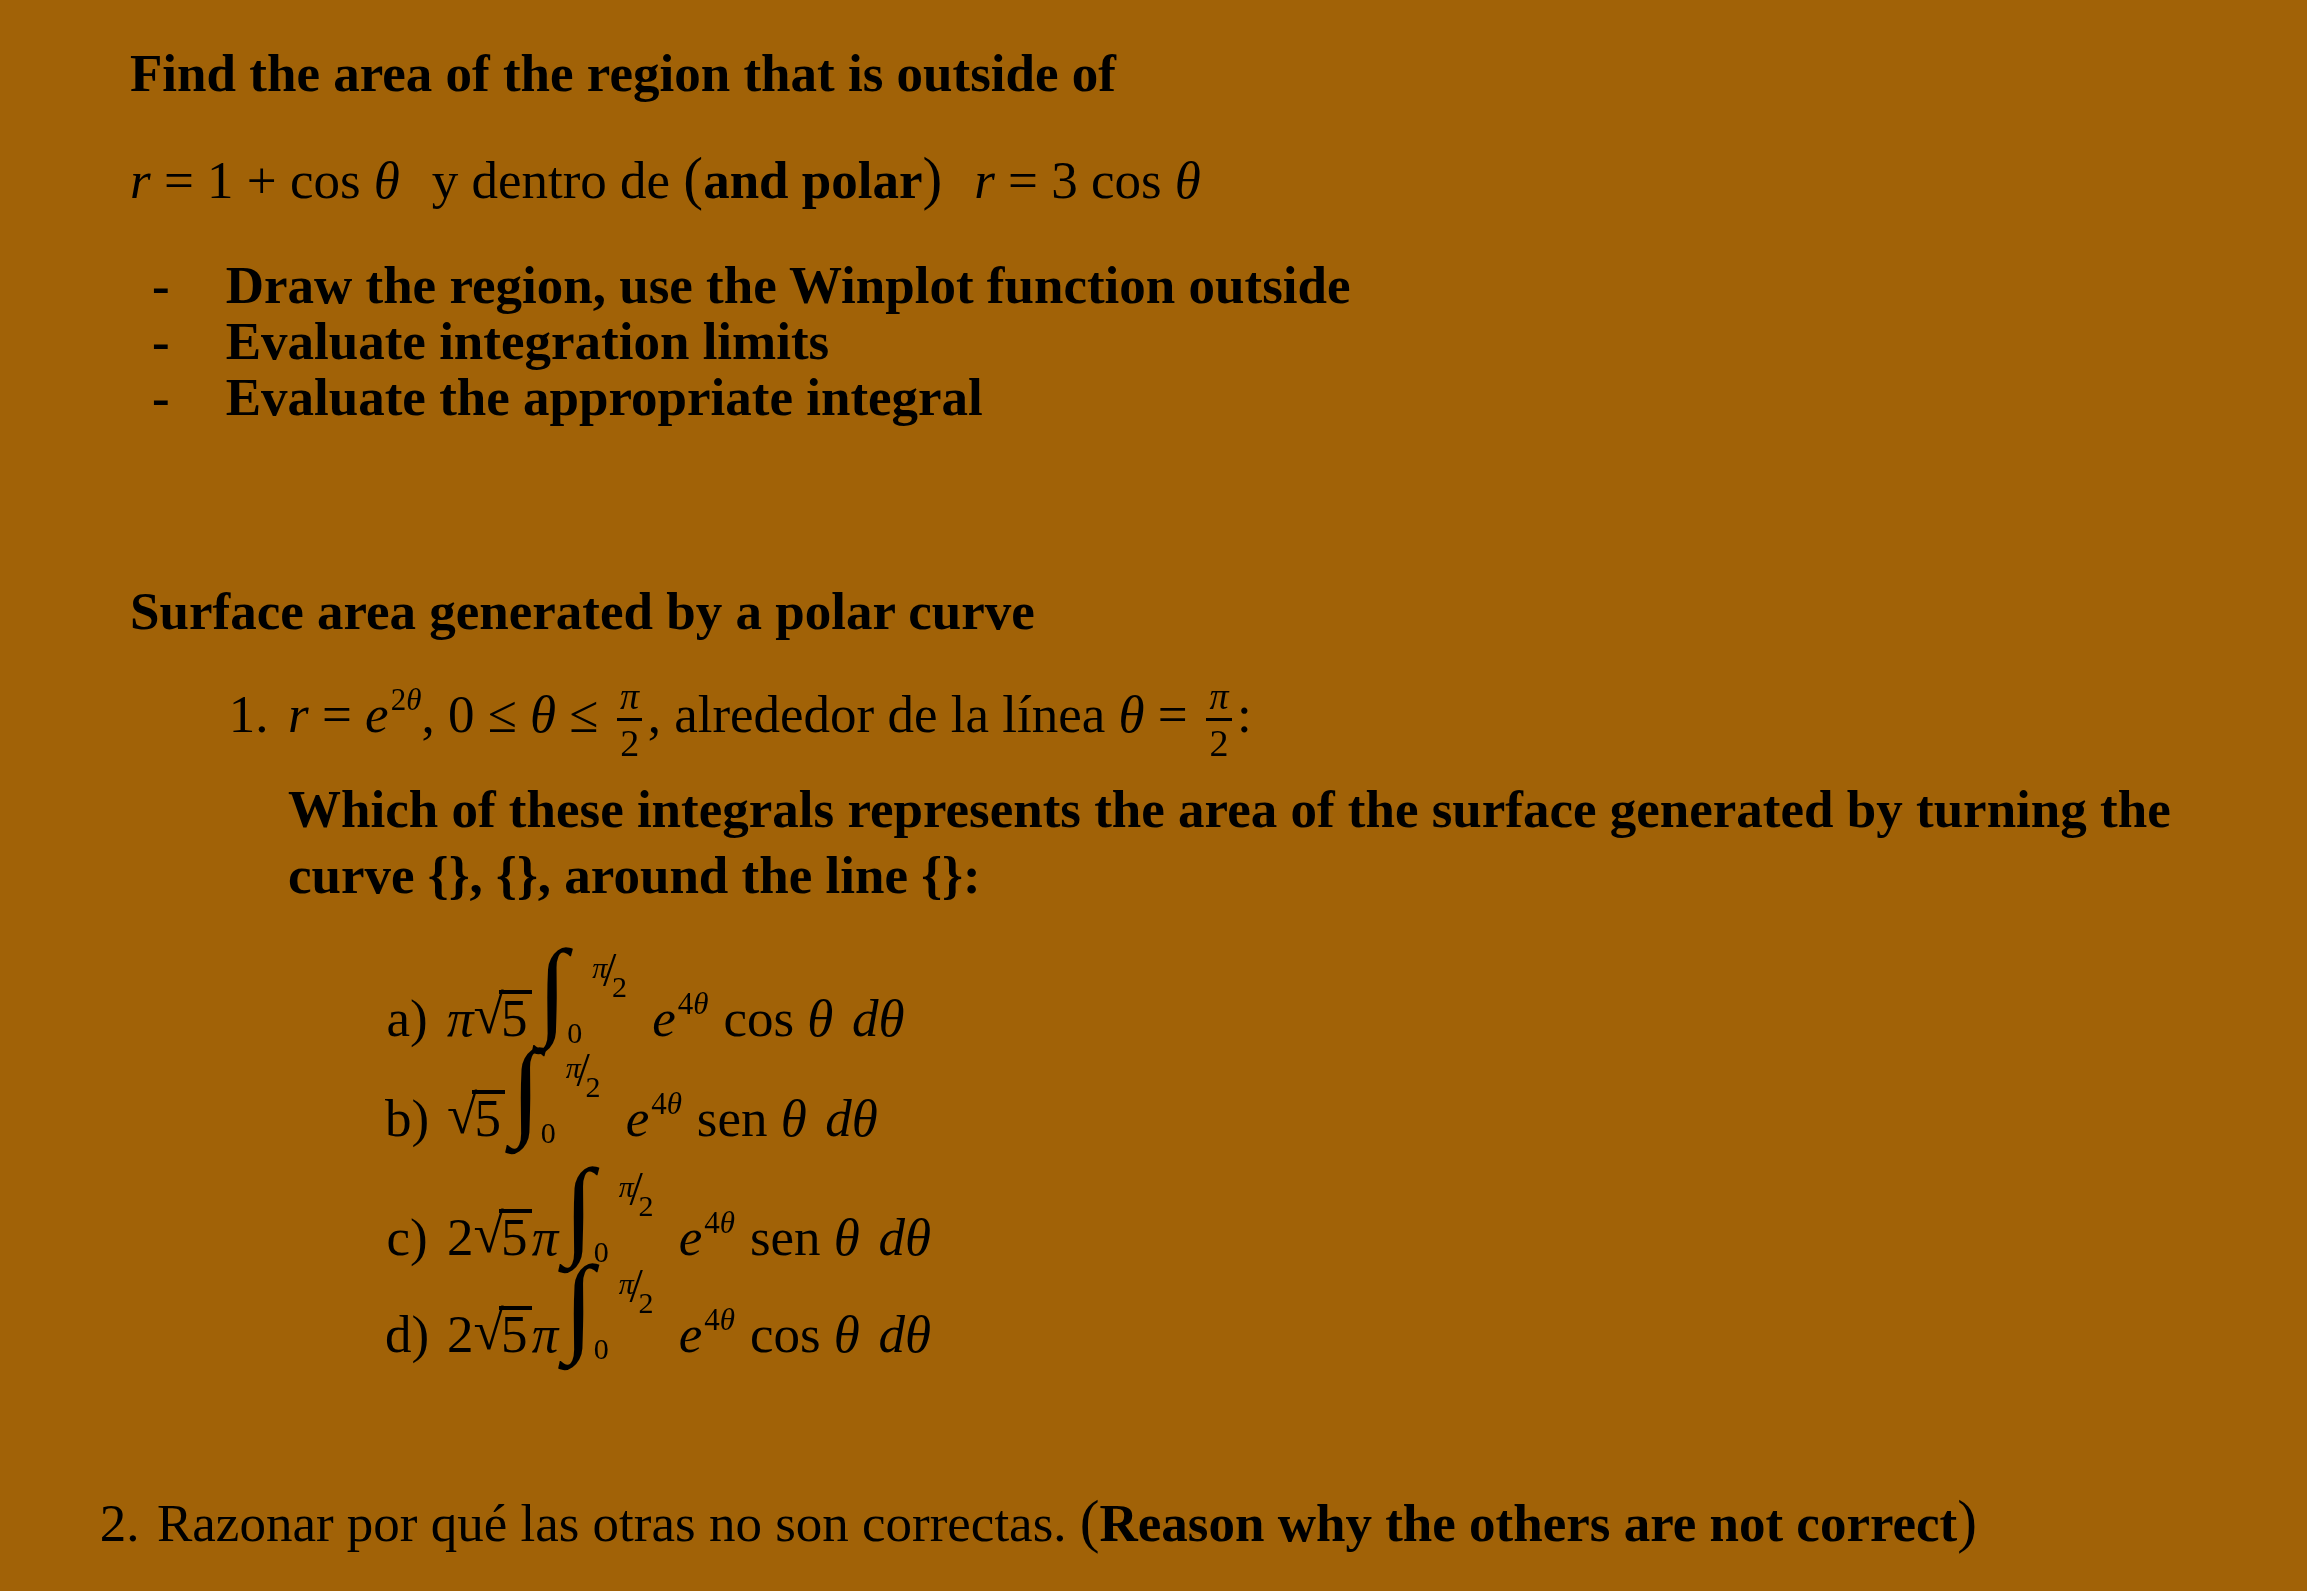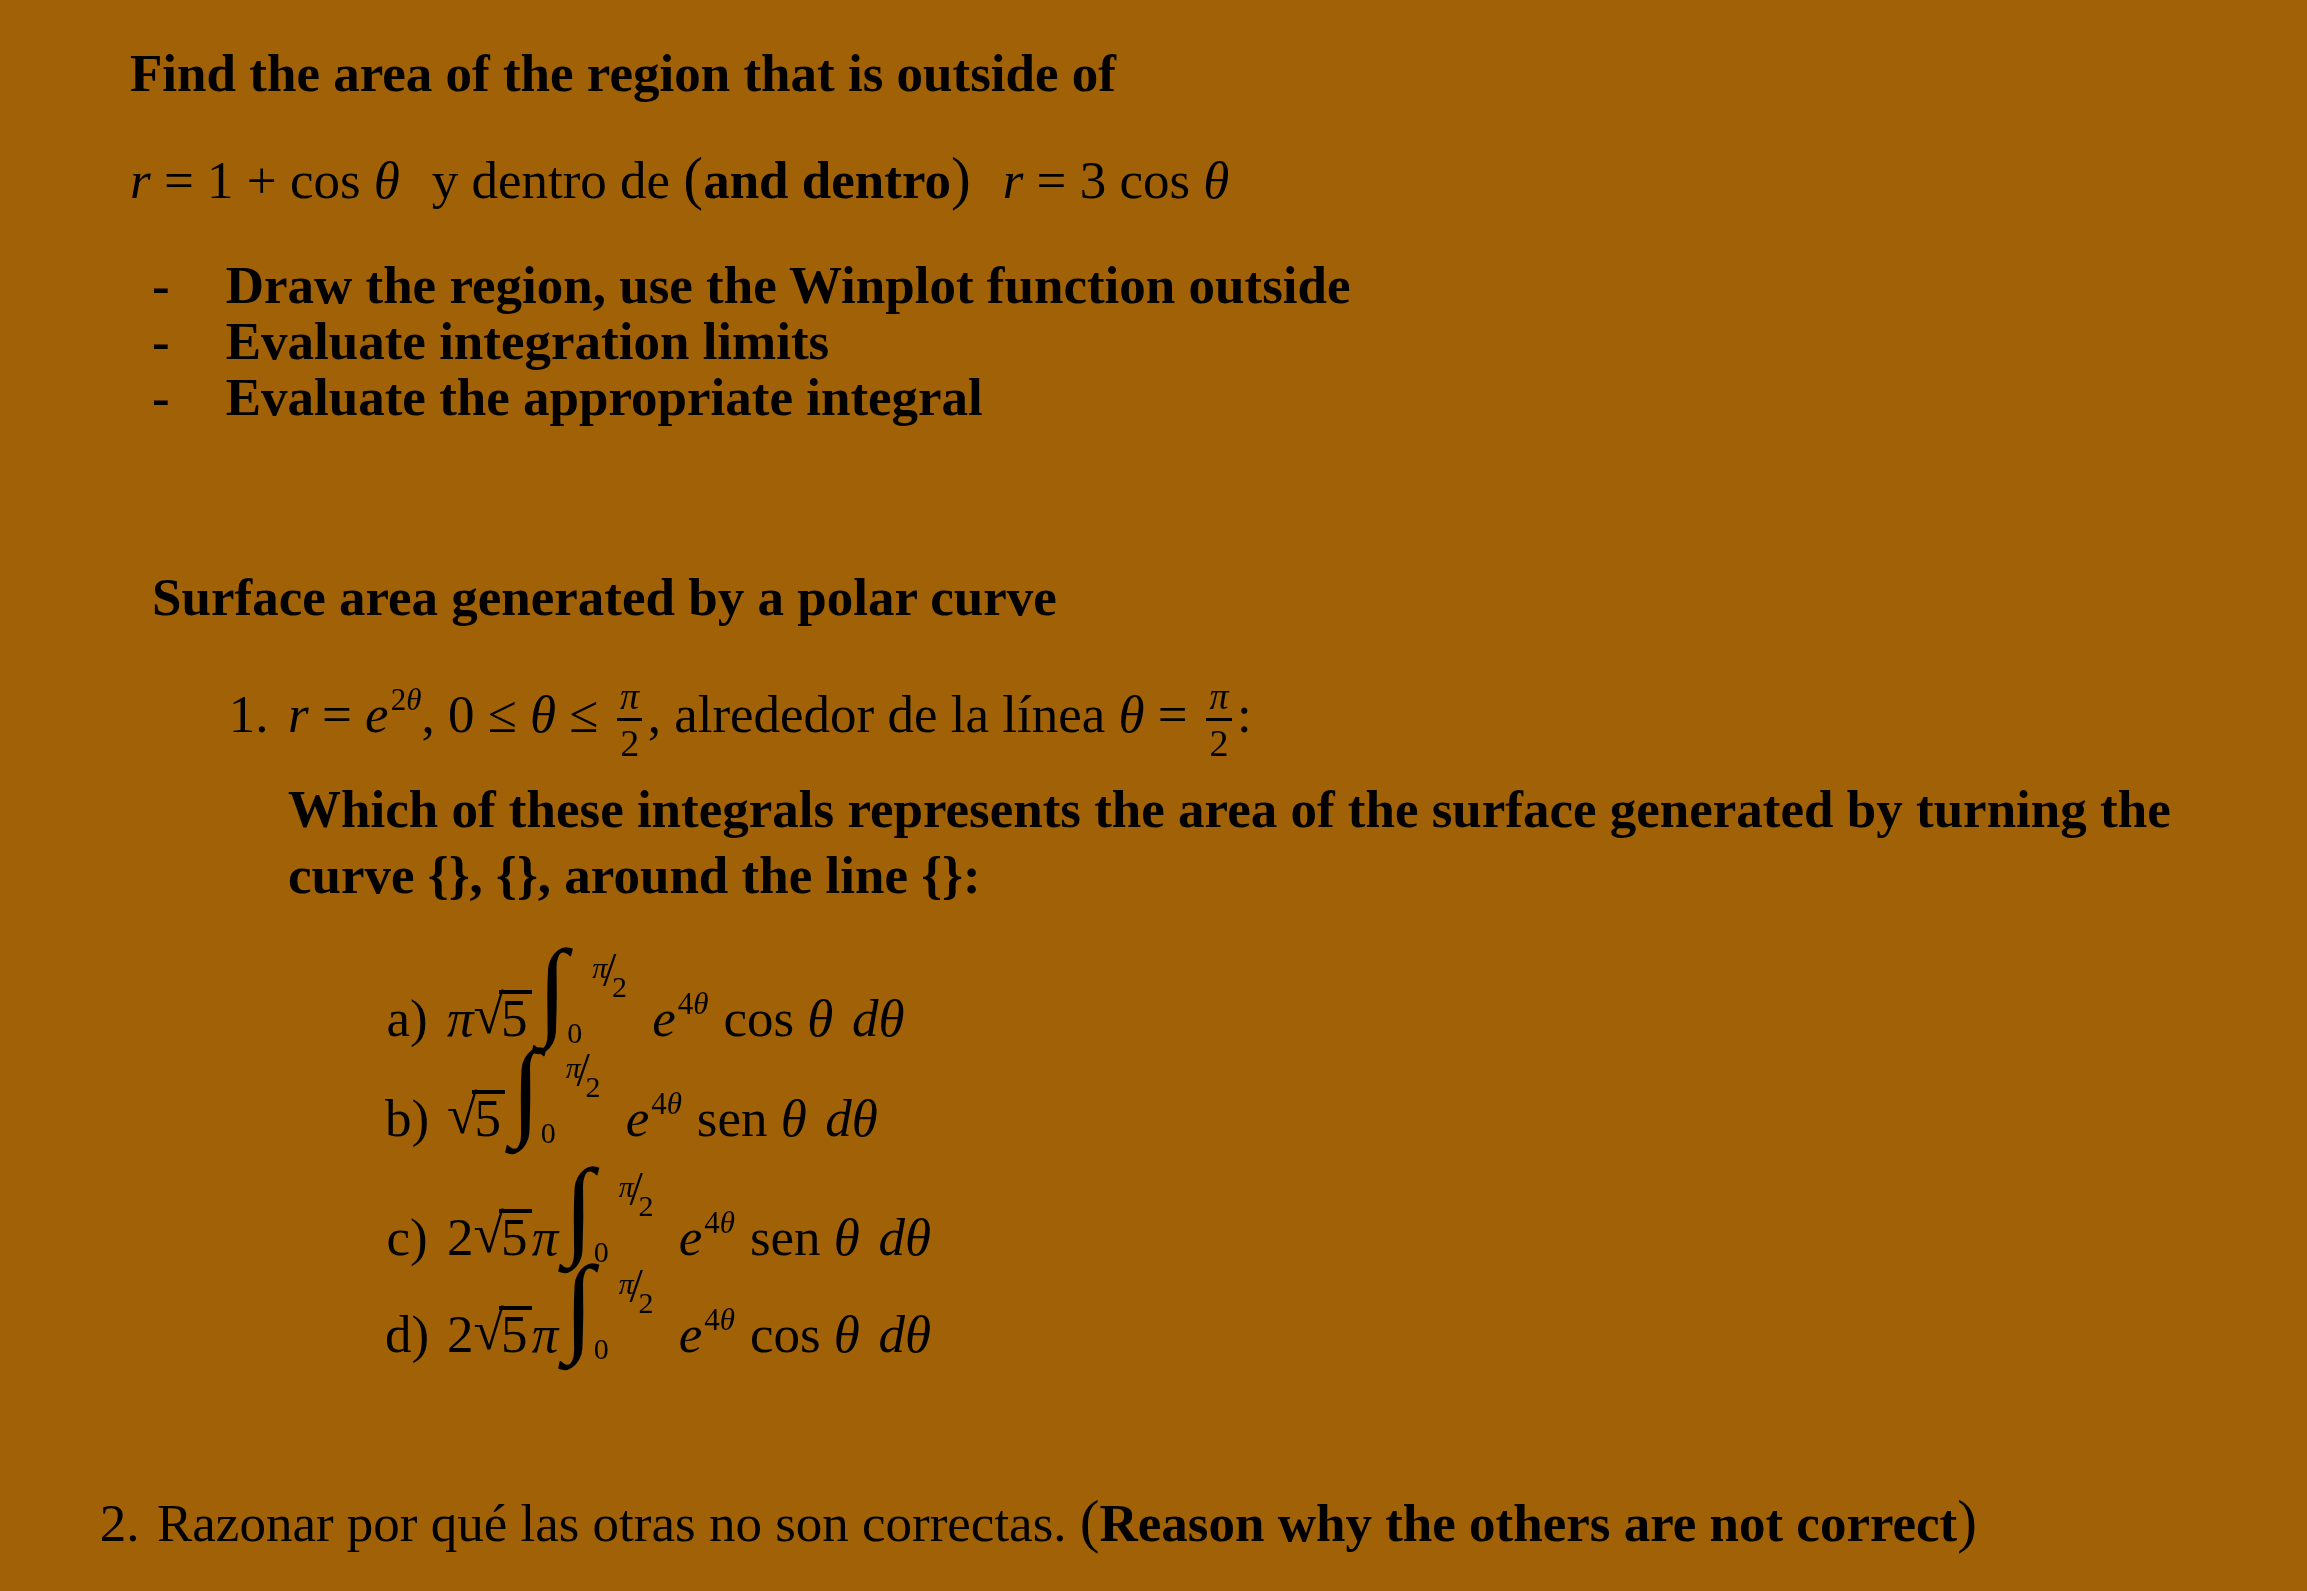--- a/index.html
+++ b/index.html
@@ -45,37 +45,37 @@
 
 <div id="page">
 
   <div class="abs b" style="left:130px;top:43px;">Find the area of the region that is outside of</div>
 
   <div class="abs" style="left:130px;top:144px;">
     <span class="it">r</span>
     <span class="rm">= 1 + cos</span>
     <span class="it">θ</span>
     <span class="rm gl">y dentro de</span>
-    <span class="rm paren">(</span><span class="b rm">and dentro</span><span class="rm paren">)</span>
+    <span class="rm paren">(</span><span class="b rm">and polar</span><span class="rm paren">)</span>
     <span class="it gl">r</span>
     <span class="rm">= 3 cos</span>
     <span class="it">θ</span>
   </div>
 
   <div class="abs b" style="left:152px;top:255px;">
     <span class="dash">-</span><span class="btxt">Draw the region, use the Winplot function outside</span>
   </div>
   <div class="abs b" style="left:152px;top:311px;">
     <span class="dash">-</span><span class="btxt">Evaluate integration limits</span>
   </div>
   <div class="abs b" style="left:152px;top:367px;">
     <span class="dash">-</span><span class="btxt">Evaluate the appropriate integral</span>
   </div>
 
-  <div class="abs b" style="left:130px;top:567px;margin-left:22px;">Surface area generated by a polar curve</div>
+  <div class="abs b" style="left:130px;top:581px;">Surface area generated by a polar curve</div>
 
   <div class="abs" style="left:209px;top:677px;">
     <span class="num-col rm">1.</span><span class="it">r</span>
     <span class="rm">=</span>
     <span class="it">e</span><span class="exp rm"><span>2</span><span class="ev">θ</span></span><span class="rm">, 0 ≤</span>
     <span class="it">θ</span>
     <span class="rm">≤</span>
     <span class="sfrac"><span class="fn2">π</span><span class="fd2 rm">2</span></span><span class="rm">,</span>
     <span class="rm">alrededor de la línea</span>
     <span class="it">θ</span>

